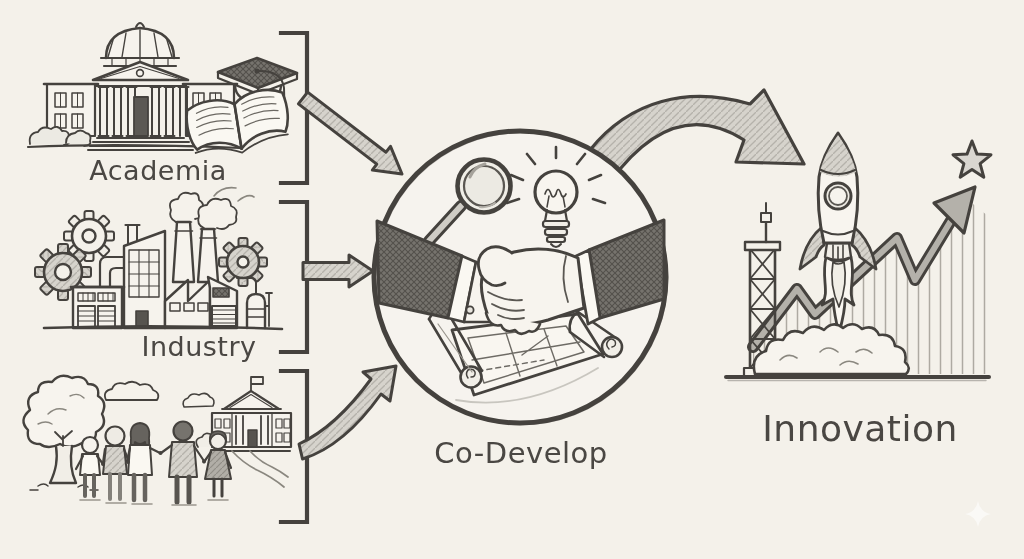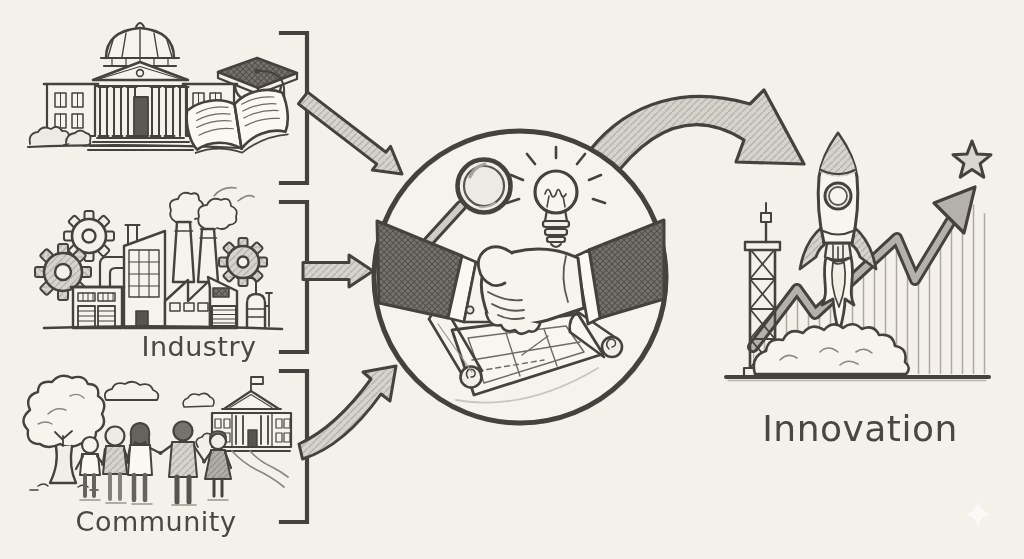--- a/index.html
+++ b/index.html
@@ -371,18 +371,19 @@
       <path d="M780,360 Q788,352 797,358 M820,352 Q828,344 838,352 M856,352 Q864,346 872,353 M840,365 Q848,358 858,364" stroke="#8a877f" stroke-width="1.6"></path>
     </g>
     <path d="M726,377 H989" stroke-width="4"></path>
     <path d="M728,380.5 H986" stroke-width="1.4" opacity="0.35"></path>
     <path d="M972,141 L977,154.1 L991,154.8 L980.1,163.6 L983.8,177.2 L972,169.5 L960.2,177.2 L963.9,163.6 L953,154.8 L967,154.1 Z" fill="#d9d6d0" stroke-width="3" stroke-linejoin="round"></path>
   </g>
 
   <path d="M978,501 Q980,512 991,514 Q980,516 978,527 Q976,516 965,514 Q976,512 978,501 Z" fill="#ffffff" opacity="0.55"></path>
 </svg>
 
+  <div class="lbl lbl-src" style="left:158px;top:170px;">Academia</div>
   <div class="lbl lbl-src" style="left:158px;top:346px;margin-left:41px;">Industry</div>
-  <div class="lbl lbl-src" style="left:156px;top:521px;">Community</div>
+  <div class="lbl lbl-proc" style="left:521px;top:453px;">Co-Develop</div>
   <div class="lbl lbl-out" style="left:860px;top:429px;">
     <div>Innovation</div>
   </div>
 </div>
 
 </body></html>

